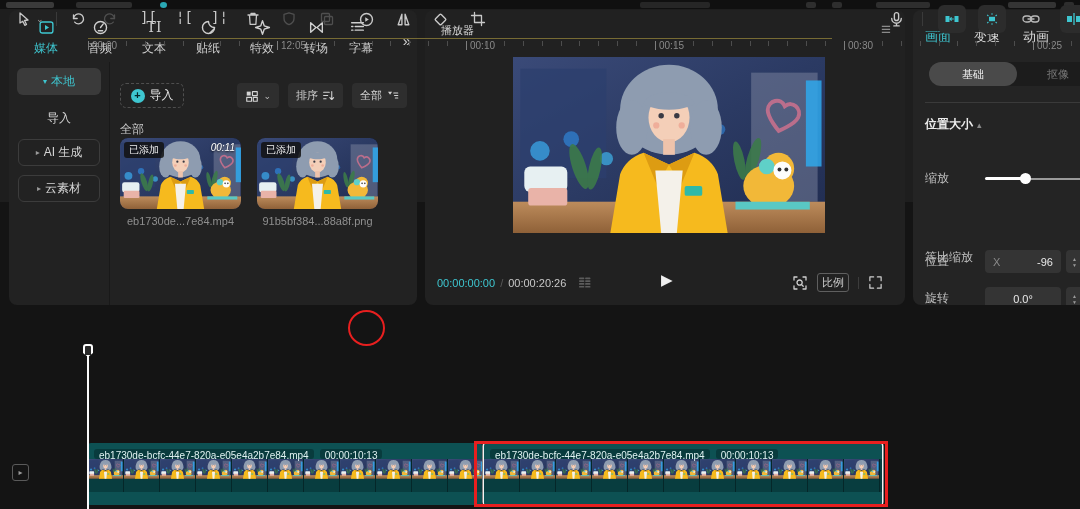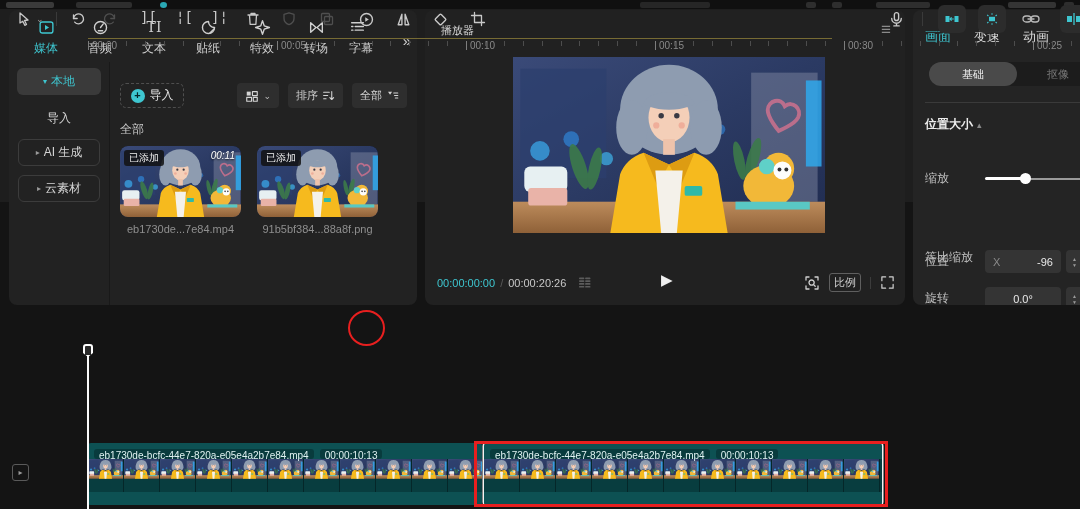--- a/index.html
+++ b/index.html
@@ -37,32 +37,32 @@
   .side-pill.sel .tri { color:#3ec6d0; }
 
   
   #media-content { position:absolute; left:101px; top:52px; right:0; bottom:0; padding:10px 10px 0 10px; }
   #search-box { height:25px; background:#2e2e2e; border-radius:5px; display:flex; align-items:center; gap:6px; padding:0 8px; color:#767676; font-size:12px; }
   #controls-row { margin-top:11px; height:25px; display:flex; align-items:center; }
   #import-btn { width:64px; height:25px; border:1px dashed #4f4f4f; border-radius:6px; display:flex; align-items:center; justify-content:center; gap:5px; font-size:12px; color:#e6e6e6; }
   #import-plus { width:14px; height:14px; border-radius:50%; background:#3ec6d0; color:#06282b; font-size:11px; line-height:13px; text-align:center; font-weight:bold; }
   .ctl-btn { height:25px; background:#2e2e2e; border-radius:4px; display:flex; align-items:center; justify-content:center; gap:4px; font-size:11px; color:#d5d5d5; padding:0 8px; margin-left:9px; }
   #section-label { margin-top:13px; font-size:12px; color:#c9c9c9; }
-  #cards-row { margin-top:8px; display:flex; gap:16px; }
+  #cards-row { display:flex; gap:16px; }
   .card { width:121px; }
   .thumb { position:relative; width:121px; height:71px; border-radius:8px; overflow:hidden; background:#05070d; }
   .badge { position:absolute; left:4px; top:4px; background:rgba(18,18,18,.85); border-radius:3px; padding:1px 5px; font-size:10px; color:#f0f0f0; z-index:3; }
   .dur { position:absolute; right:6px; top:4px; font-size:10px; color:#ffffff; text-shadow:0 1px 2px rgba(0,0,0,.8); z-index:3;font-style:italic; }
   .fname { margin-top:6px; text-align:center; font-size:11px; color:#8f8f8f; white-space:nowrap; }
 
   
   #player-title { position:absolute; left:16px; top:13px; font-size:11px; color:#d8d8d8; }
   #player-menu { position:absolute; right:14px; top:10px; font-size:17px; color:#8a8a8a; }
   #preview { position:absolute; left:88px; top:47px; width:312px; height:176px; background:#05070d; overflow:hidden; }
-  #player-controls { position:absolute; left:0; right:0; bottom:8px; height:26px; }
+  #player-controls { position:absolute; left:0; right:12px; bottom:8px; height:26px; }
   #time-group { position:absolute; left:12px; top:4px; display:flex; align-items:center; gap:5px; font-size:11px; }
   #cur-time { color:#3ec6d0; }
   #time-sep { color:#5a5a5a; }
   #total-time { color:#c8c8c8; }
   #framelist-icon { color:#5c5c5c; margin-left:6px; }
   #play-btn { position:absolute; left:236px; top:0px; font-size:15px; color:#f0f0f0; }
   #right-ctrls { position:absolute; right:10px; top:2px; display:flex; align-items:center; gap:9px; color:#cfcfcf; }
   #ratio-btn { border:1px solid #5f5f5f; border-radius:3px; font-size:11px; color:#cfcfcf; padding:1px 4px; }
   .vdiv { width:1px; height:12px; background:#3c3c3c; }
 
@@ -622,21 +622,21 @@
           <div class="tick" style="left: 106.9px;"></div>
           <div class="tick" style="left: 125.8px;"></div>
           <div class="tick" style="left: 144.7px;"></div>
           <div class="tick" style="left: 163.6px;"></div>
           <div class="tick" style="left: 182.5px;"></div>
           <div class="tick" style="left: 201.4px;"></div>
           <div class="tick" style="left: 220.3px;"></div>
           <div class="tick" style="left: 239.2px;"></div>
           <div class="tick" style="left: 258.1px;"></div>
           <div class="tick major" style="left: 277px;"></div>
-          <div class="tick-label" style="left: 281px;">00:05</div>
+          <div class="tick-label" style="left: 281px;">12:05</div>
           <div class="tick" style="left: 295.9px;"></div>
           <div class="tick" style="left: 314.8px;"></div>
           <div class="tick" style="left: 333.7px;"></div>
           <div class="tick" style="left: 352.6px;"></div>
           <div class="tick" style="left: 371.5px;"></div>
           <div class="tick" style="left: 390.4px;"></div>
           <div class="tick" style="left: 409.3px;"></div>
           <div class="tick" style="left: 428.2px;"></div>
           <div class="tick" style="left: 447.1px;"></div>
           <div class="tick major" style="left: 466px;"></div>

